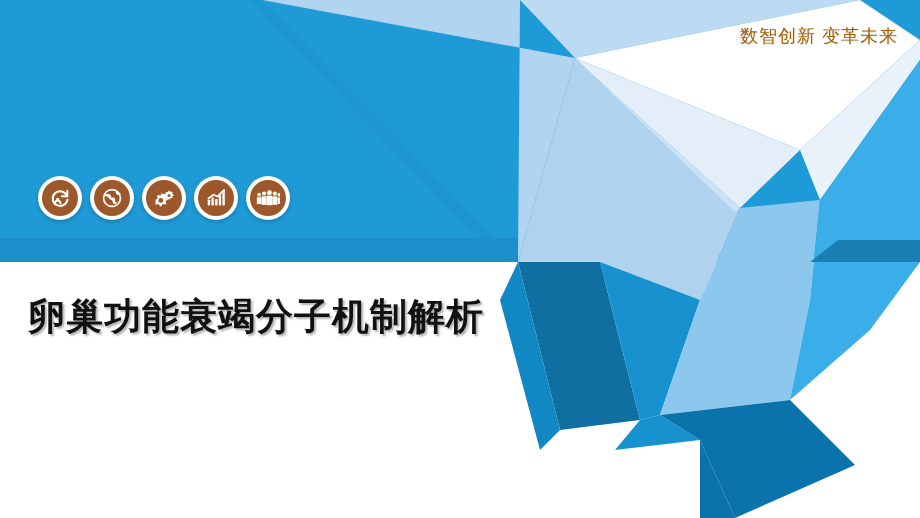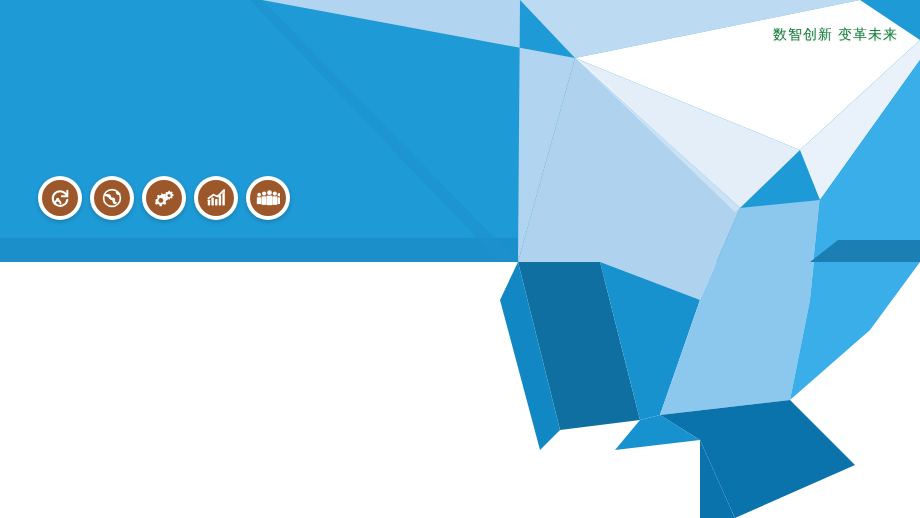--- a/index.html
+++ b/index.html
@@ -26,22 +26,22 @@
     width: 920px;
     height: 518px;
     display: block;
   }
 
   
   #tagline {
     position: absolute;
     right: 22px;
     top: 27px;
-    color: #15803d;
-    font-size: 14px;
+    color: #a16207;
+    font-size: 18px;
     letter-spacing: 1px;
     line-height: 1;
     white-space: nowrap;
     text-shadow: 0 1px 2px rgba(0,0,0,0.12);
     text-align: right;
   }
 
   
   #icon-strip {
     position: absolute;
@@ -188,14 +188,15 @@
           <circle cx="20.4" cy="7.2" r="2.3"></circle>
           <path d="M17.7 10.2h5.4v9.2h-5.4z"></path>
           <circle cx="25.2" cy="8.6" r="1.9"></circle>
           <path d="M23.4 11.4h3.6v7.1h-3.6z"></path>
         </svg>
       </div>
     </div>
 
   </div>
 
+  <div id="title">卵巢功能衰竭分子机制解析</div>
 
 </div>
 
 </body></html>

